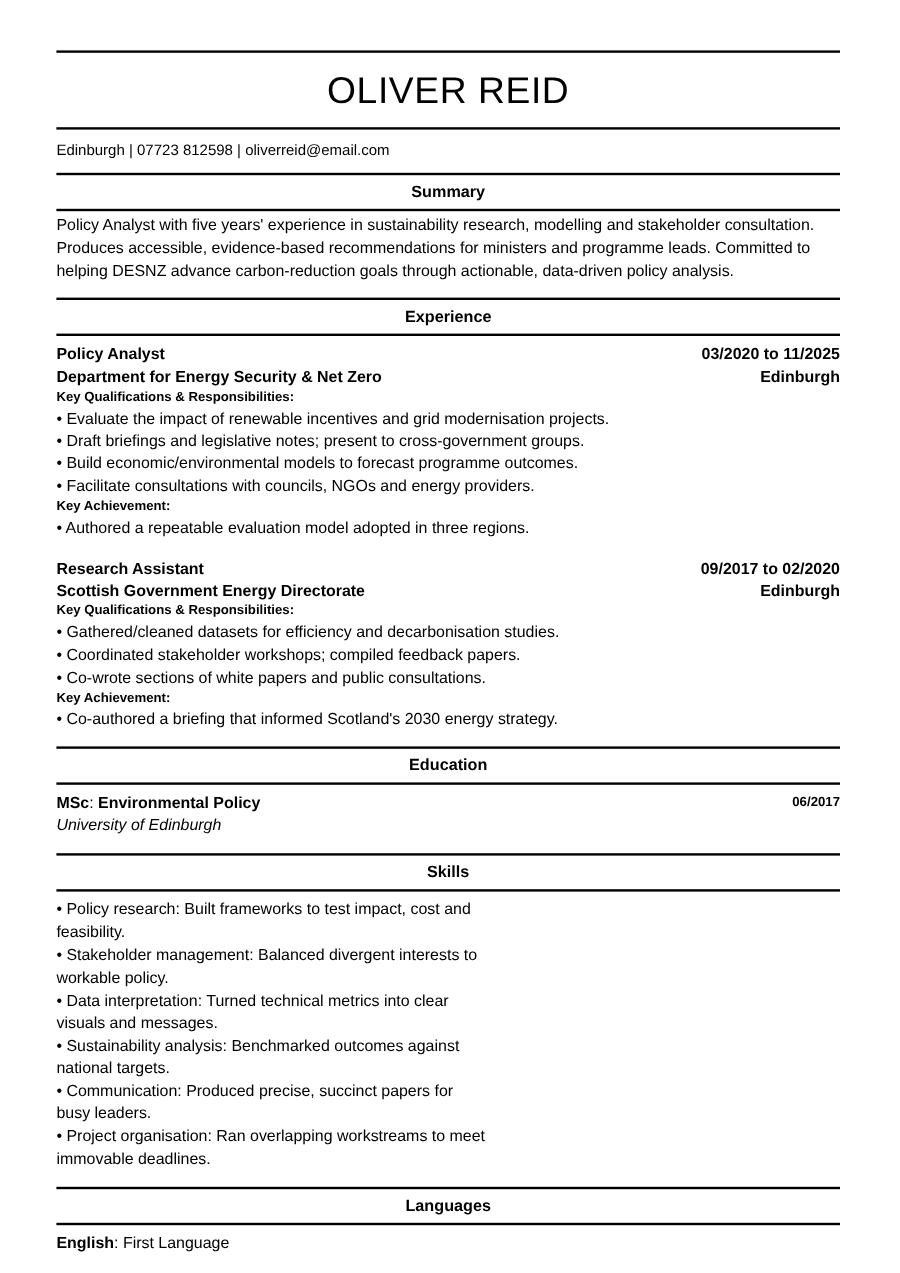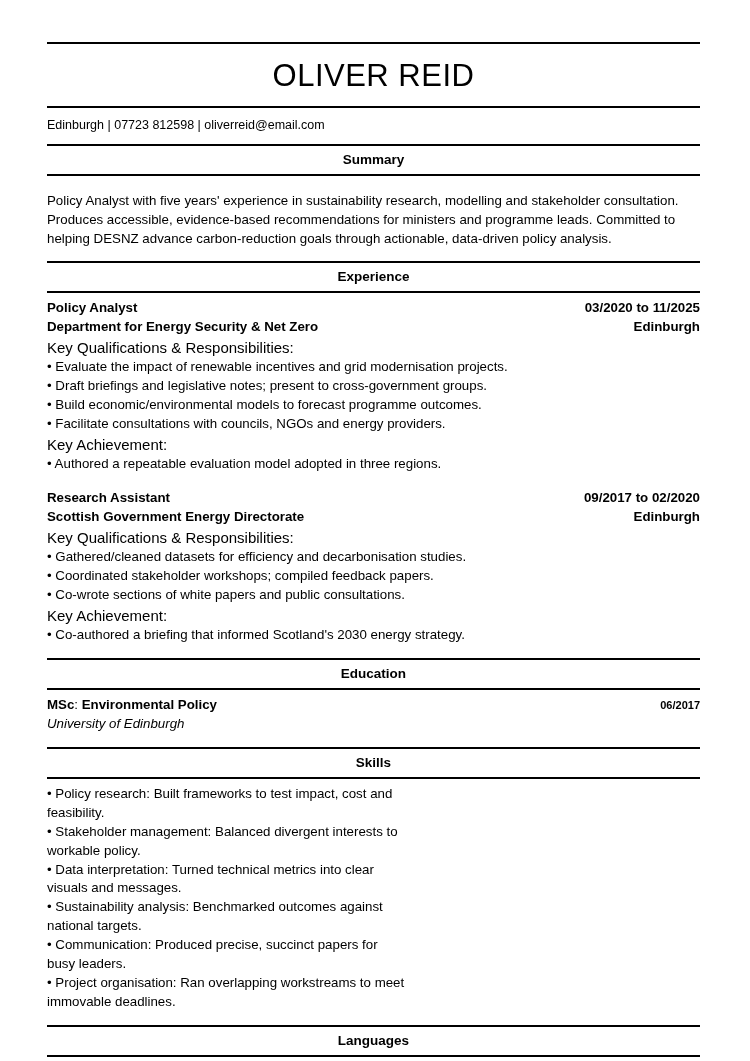--- a/index.html
+++ b/index.html
@@ -33,35 +33,35 @@
   
   .section-head {
     text-align:center;
     font-size:13.5px;
     font-weight:bold;
     padding:6px 0 6px 0;
     line-height:1.2;
   }
   .section-gap { height:13px; }
 
-  .body-block { padding-top:14px; }
+  .body-block { padding-top:1px; }
 
   .summary {
     font-size:13.3px;
     line-height:1.43;
     padding:1px 8px 0 0;
   }
 
   
   .job { padding-top:6px; }
   .job + .job { padding-top:15px; }
   .job-row { display:flex; justify-content:space-between; align-items:baseline; }
   .job-row .left  { font-size:13.3px; font-weight:bold; line-height:1.42; }
   .job-row .right { font-size:13.3px; font-weight:bold; line-height:1.42; text-align:center; white-space:nowrap; }
-  .sublabel { font-size:15px; font-weight:normal; line-height:1.42; }
+  .sublabel { font-size:11px; font-weight:bold; line-height:1.42; }
   .bullet { font-size:13.3px; line-height:1.42; }
 
   
   .edu { padding-top:6px; }
   .edu-row { display:flex; justify-content:space-between; align-items:center;gap:40px; }
   .edu-deg { font-size:13.3px; line-height:1.42; }
   .edu-deg b { font-weight:bold; }
   .edu-date { font-size:11px; font-weight:bold; line-height:1.42; white-space:nowrap; }
   .edu-school { font-size:13.3px; line-height:1.42;font-style:italic; }
 

